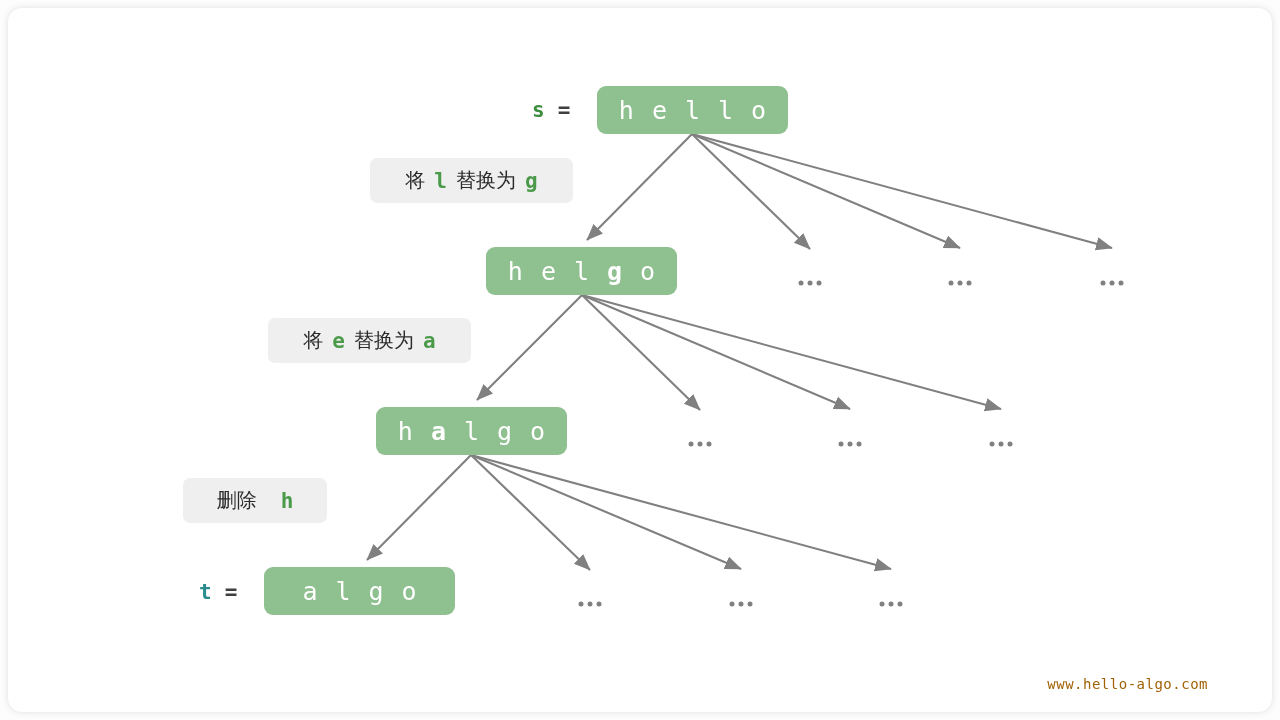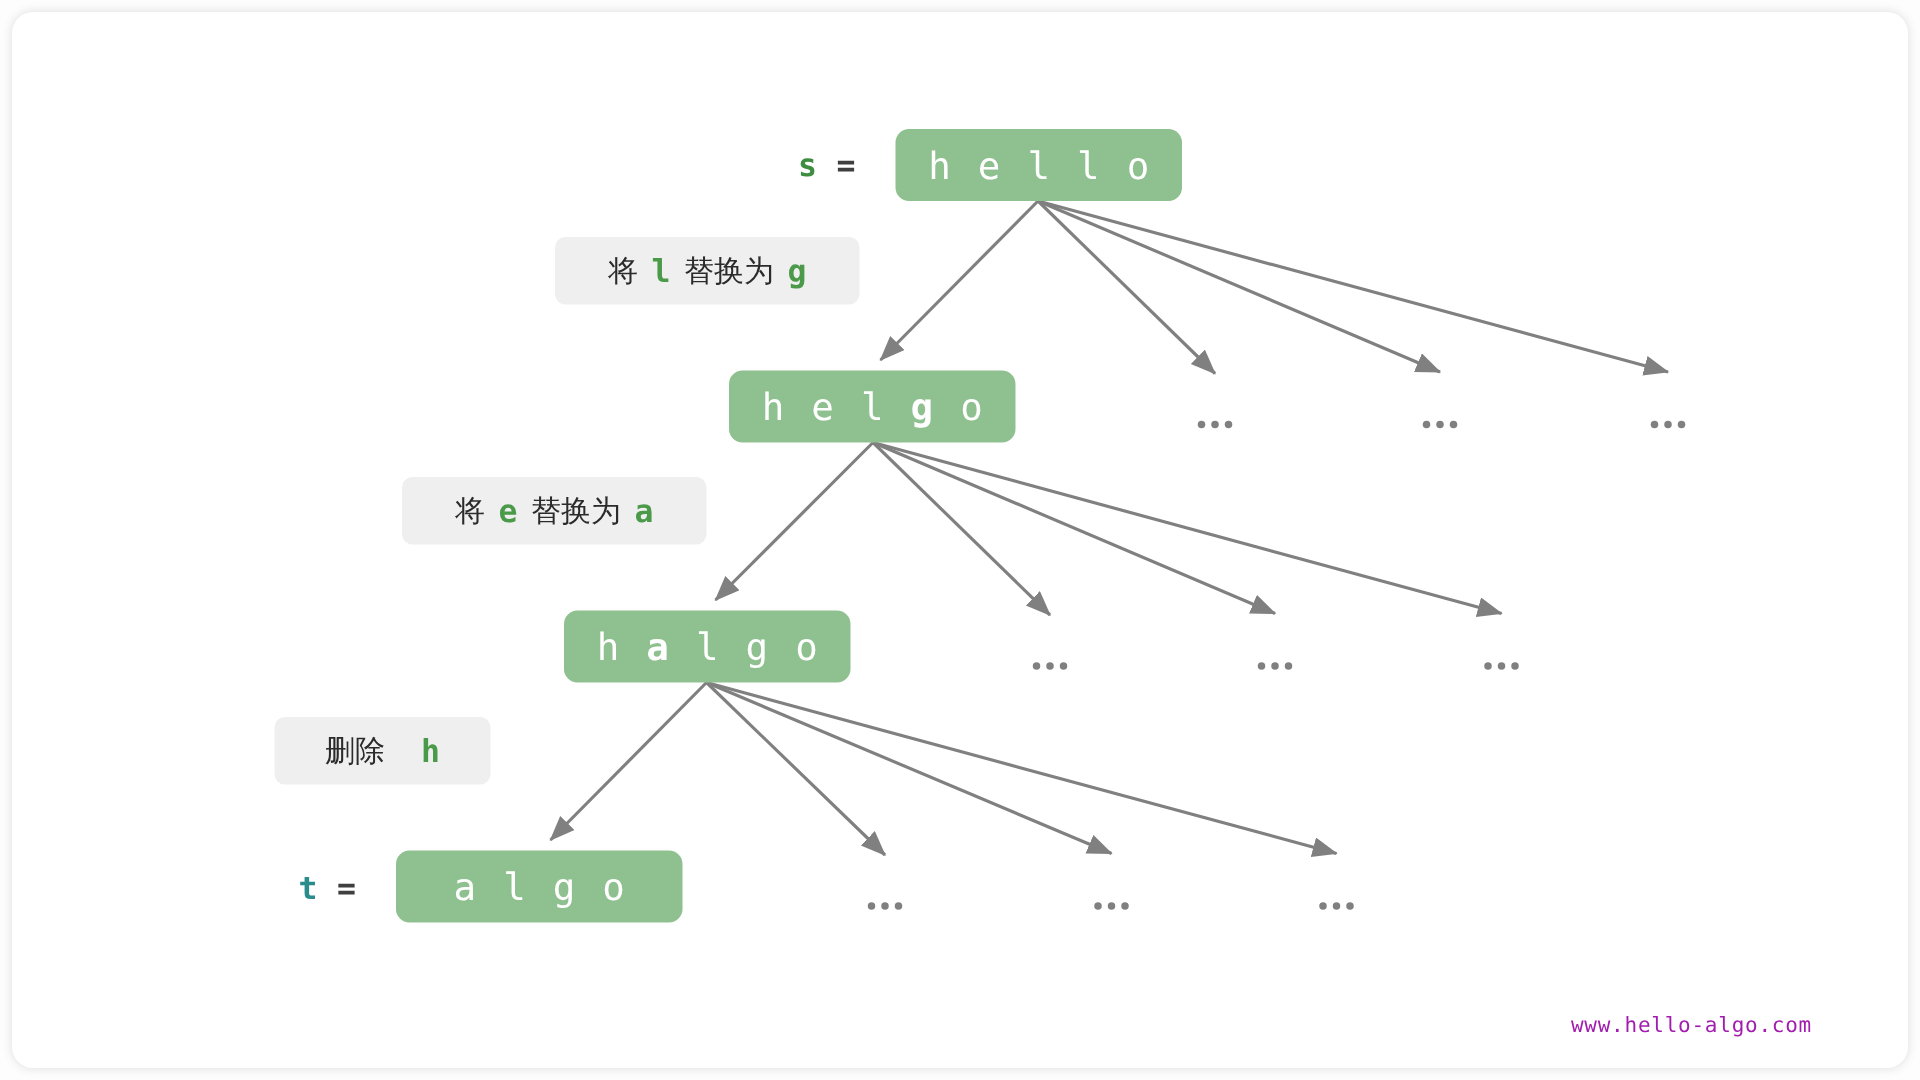--- a/index.html
+++ b/index.html
@@ -123,21 +123,21 @@
     background: #808080;
   }
 
   
   #watermark {
     position: absolute;
     right: 72px;
     bottom: 28px;
     font-family: "DejaVu Sans Mono", monospace;
     font-size: 14px;
-    color: #a21caf;
+    color: #a16207;
     letter-spacing: 0.5px;
     white-space: pre;
     text-align: center;
   }
 </style>
 </head>
 <body>
 
 <div id="canvas">
   <div id="card"></div>

